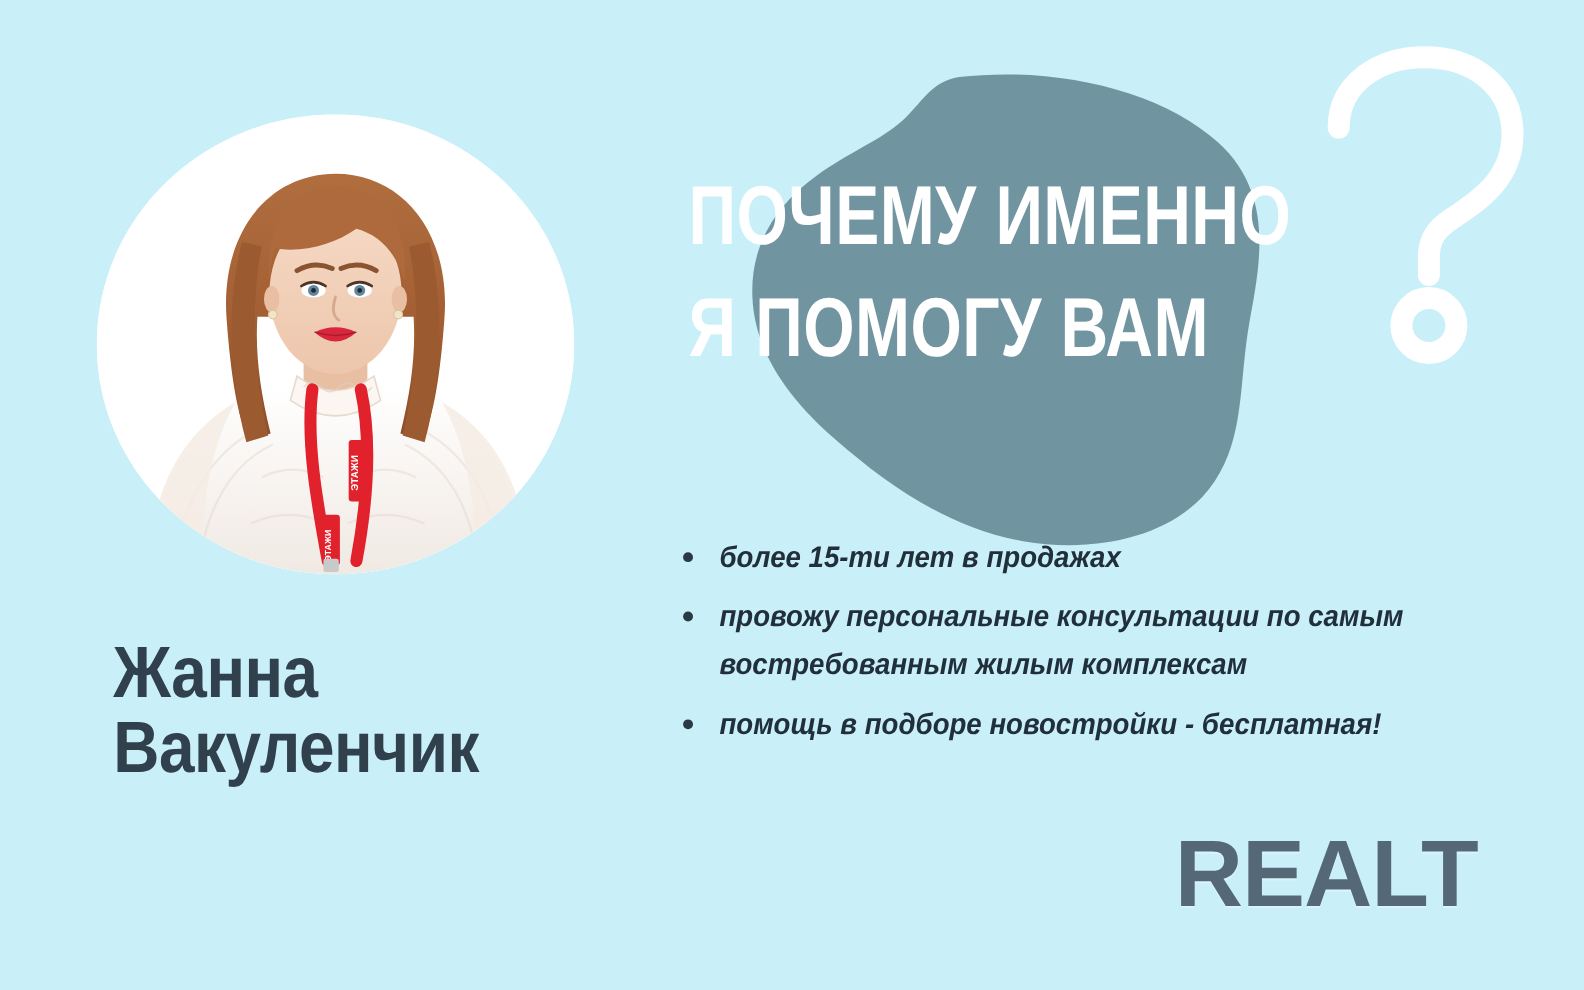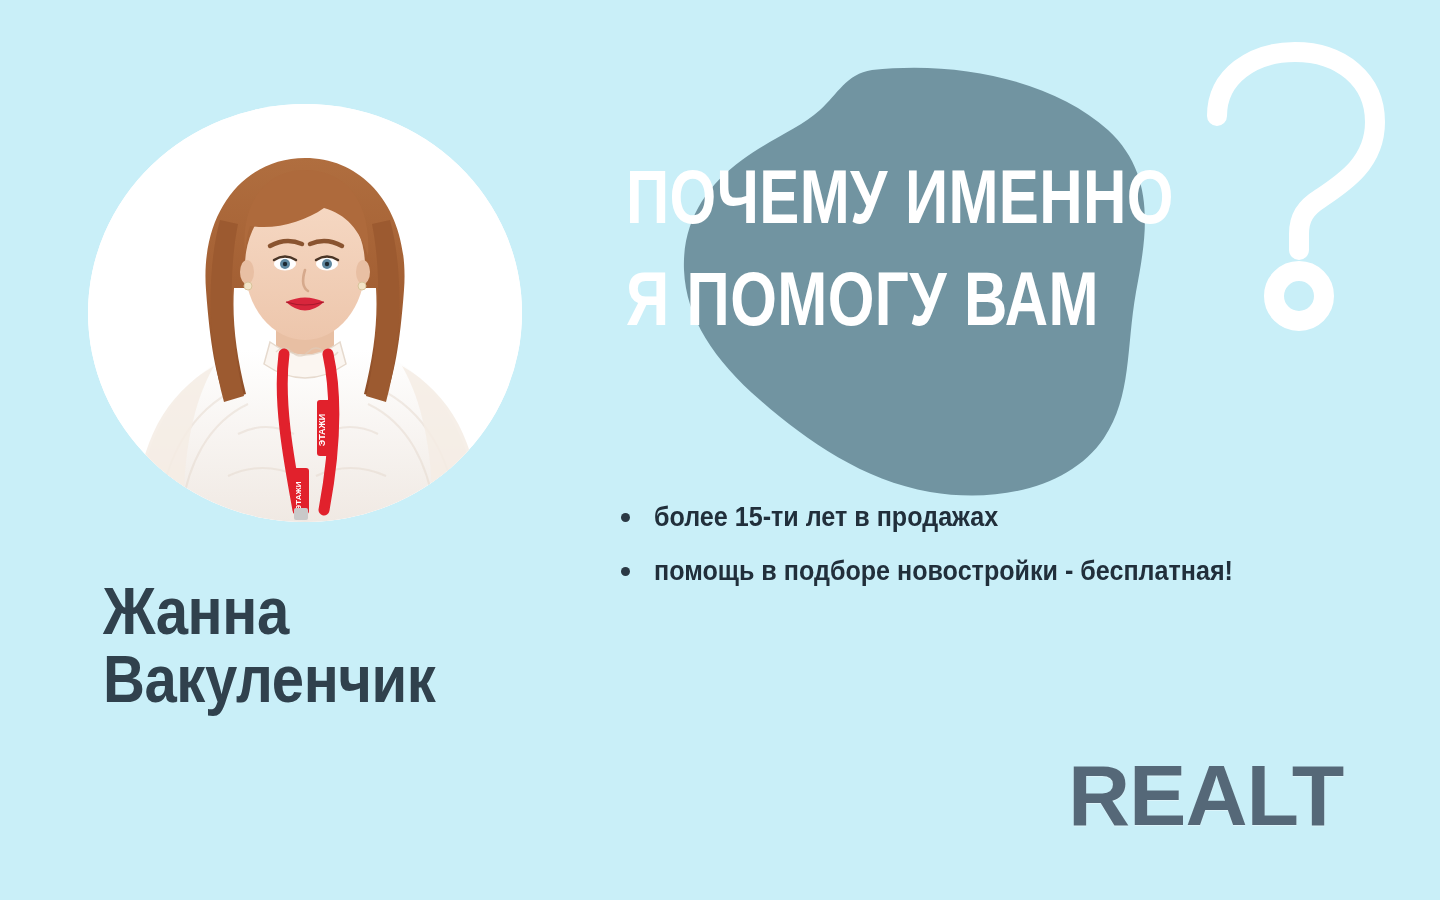--- a/index.html
+++ b/index.html
@@ -101,25 +101,26 @@
     text-transform: uppercase;
     transform: scaleX(0.79);
     transform-origin: left top;
     white-space: pre-line;
   }
 
   
   .bullets {
     position: absolute;
     left: 616px;
-    top: 495px;
+    top: 484px;
     width: 810px;
     margin: 0;
     padding: 0;
     list-style: none;
+    font-style: italic;
   }
   .bullet-item {
     position: relative;
     padding-left: 38px;
     margin-bottom: 10px;
     color: #212f3b;
     font-family: "Liberation Sans", sans-serif;
     font-weight: 700;
     font-size: 27px;
     line-height: 1.63;
@@ -302,19 +303,23 @@
   <div class="headline">ПОЧЕМУ ИМЕННО
 Я ПОМОГУ ВАМ</div>
 
   <ul class="bullets">
     <li class="bullet-item">
       <span class="bullet-dot"></span>
       <span class="bullet-text">более 15-ти лет в продажах</span>
     </li>
     <li class="bullet-item">
       <span class="bullet-dot"></span>
+      <span class="bullet-text">провожу персональные консультации по самым востребованным жилым комплексам</span>
+    </li>
+    <li class="bullet-item">
+      <span class="bullet-dot"></span>
       <span class="bullet-text">помощь в подборе новостройки - бесплатная!</span>
     </li>
   </ul>
 
   <div class="watermark">REALT</div>
 
 </div>
 
 </body></html>

